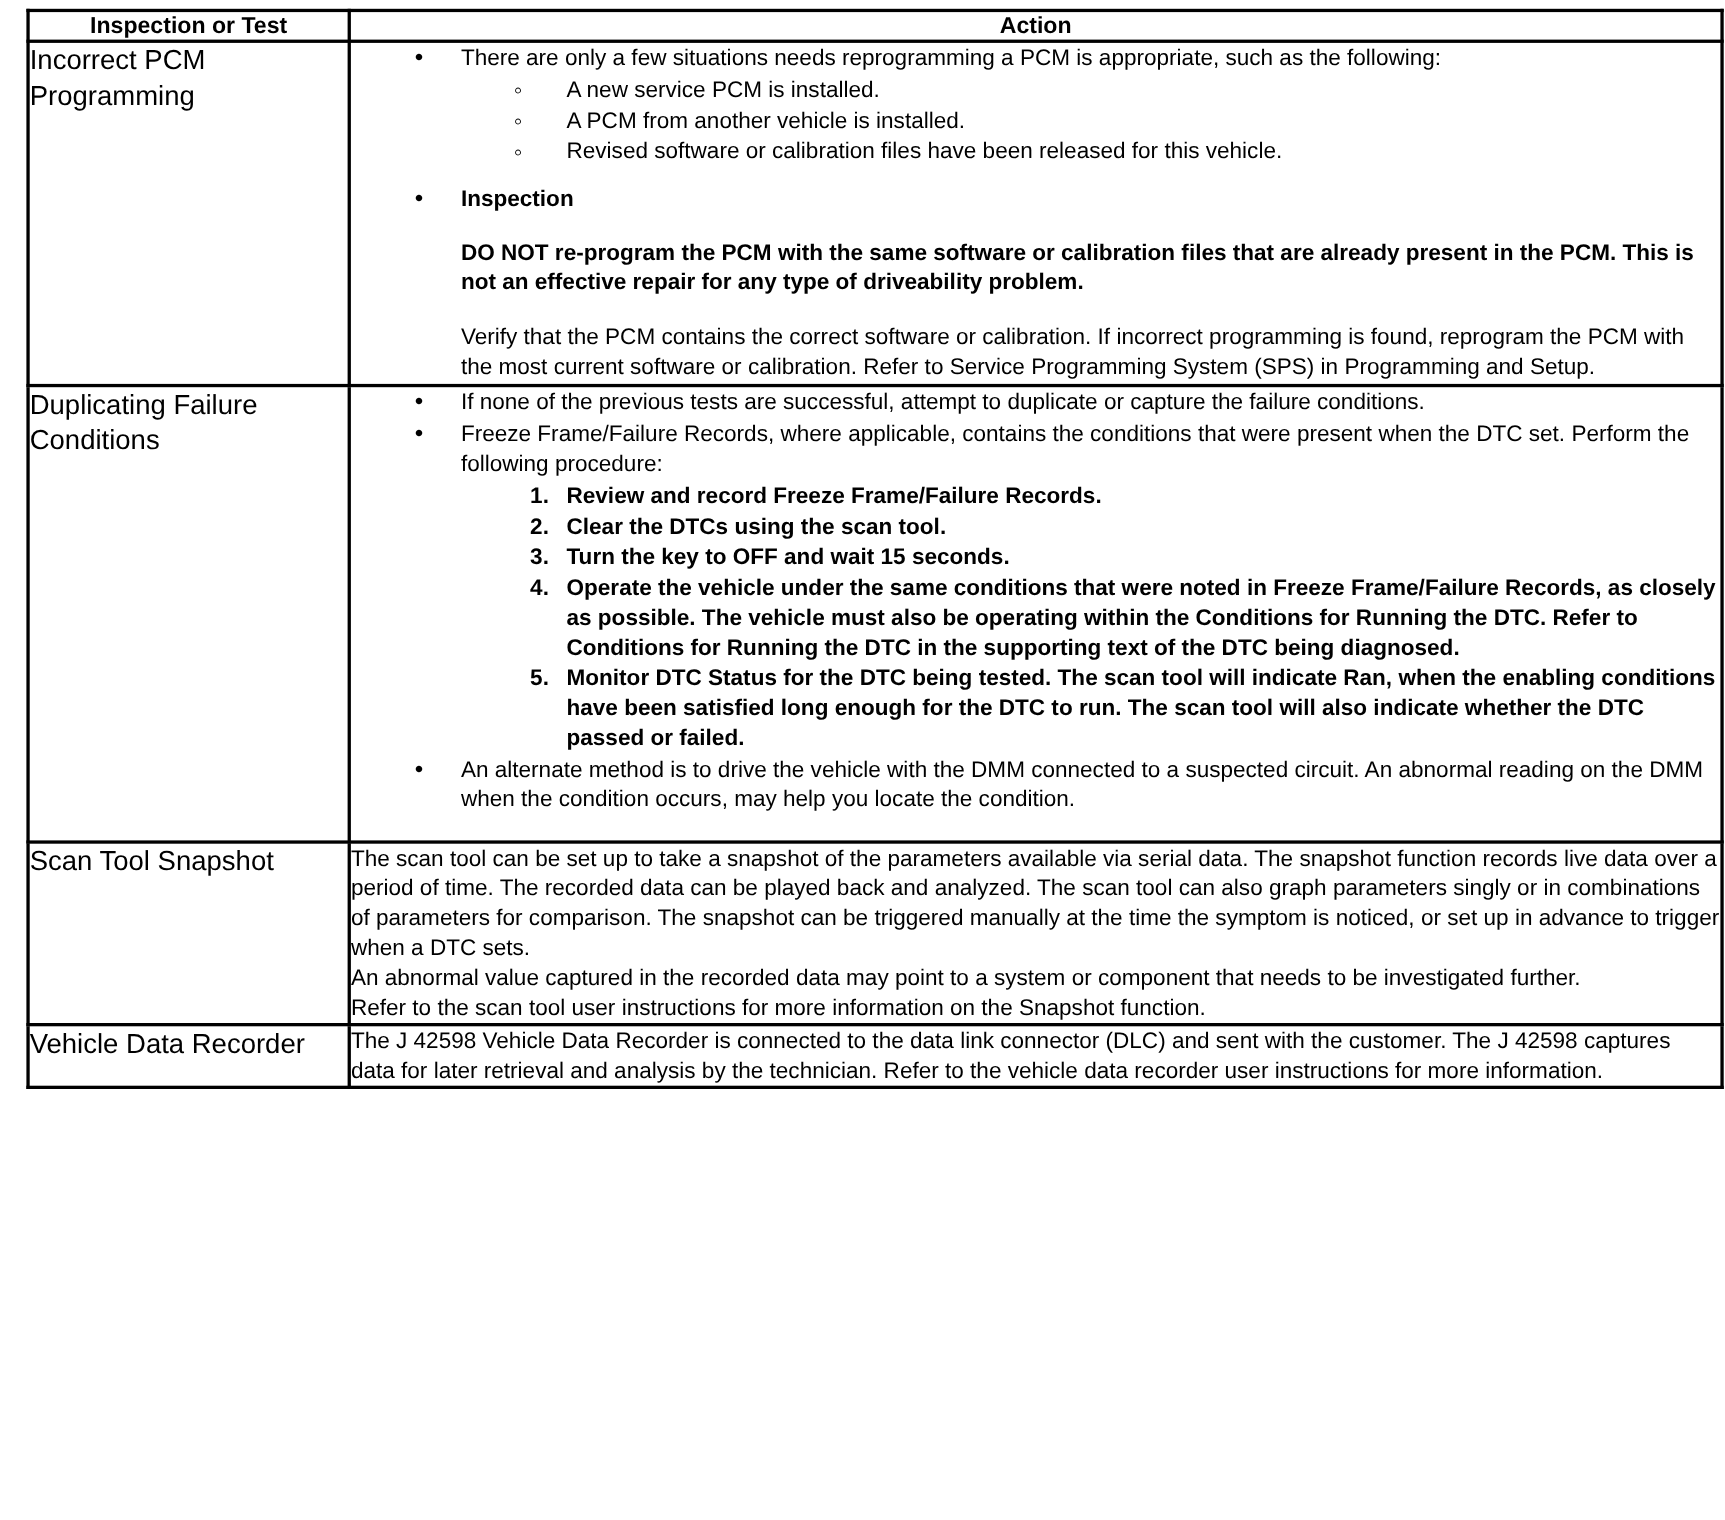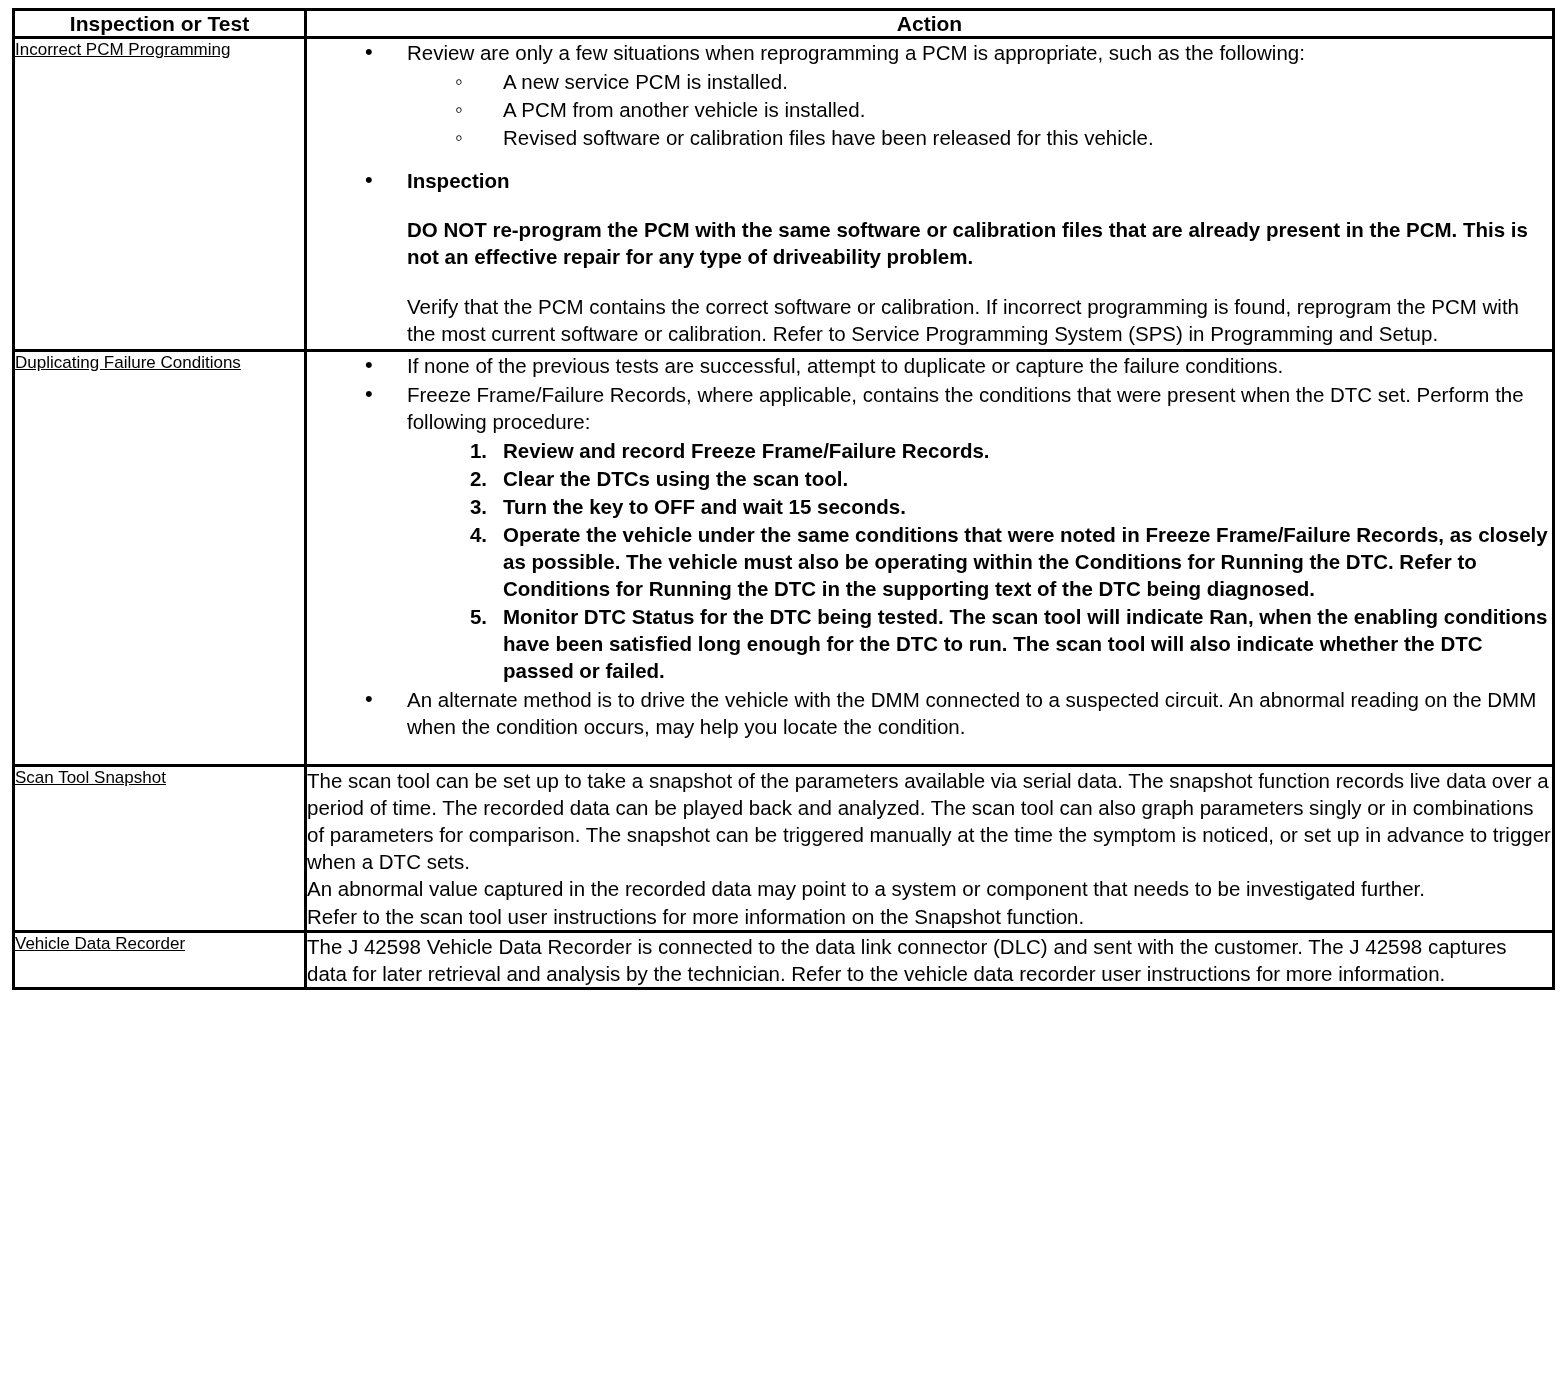--- a/index.html
+++ b/index.html
@@ -10,21 +10,21 @@
   body {
     width: 1568px;
     height: 1382px;
     font-family: "Liberation Sans", sans-serif;
     color: #000000;
   }
   .page {
     box-sizing: border-box;
     width: 1568px;
     height: 1382px;
-    padding: 8px 10px 8px 12px;
+    padding: 8px 10px 8px 24px;
   }
   table.diag {
     border-collapse: collapse;
     width: 1540px;
     table-layout: fixed;
     border: 3px solid #000;
   }
   table.diag col.c1 { width: 292px; }
   table.diag col.c2 { width: 1248px; }
   table.diag th, table.diag td {
@@ -33,24 +33,23 @@
     padding: 0;
   }
   th.head {
     text-align: center;
     font-size: 21px;
     font-weight: bold;
     padding: 6px 0 8px 0;
     line-height: 1.2;
   }
   td.label {
-    font-size: 17px;
+    font-size: 25px;
     line-height: 1.28;
     padding: 8px 4px 8px 8px;
-    text-decoration: underline;
   }
   td.body {
     font-size: 20.5px;
     line-height: 1.32;
     padding: 8px 10px 10px 10px;
   }
   
   ul.l1 {
     list-style: none;
     margin: 0;
@@ -134,21 +133,21 @@
         <th class="head">Action</th>
       </tr>
     </thead>
     <tbody>
 
       <tr>
         <td class="label">Incorrect PCM Programming</td>
         <td class="body">
           <ul class="l1">
             <li>
-              <span>Review are only a few situations when reprogramming a PCM is appropriate, such as the following:</span>
+              <span>There are only a few situations needs reprogramming a PCM is appropriate, such as the following:</span>
               <ul class="l2">
                 <li><span>A new service PCM is installed.</span></li>
                 <li><span>A PCM from another vehicle is installed.</span></li>
                 <li><span>Revised software or calibration files have been released for this vehicle.</span></li>
               </ul>
             </li>
             <li>
               <p class="para bold">Inspection</p>
               <p class="para bold gap">DO NOT re-program the PCM with the same software or calibration files that are already present in the PCM. This is not an effective repair for any type of driveability problem.</p>
               <p class="para gap">Verify that the PCM contains the correct software or calibration. If incorrect programming is found, reprogram the PCM with the most current software or calibration. Refer to Service Programming System (SPS) in Programming and Setup.</p>

